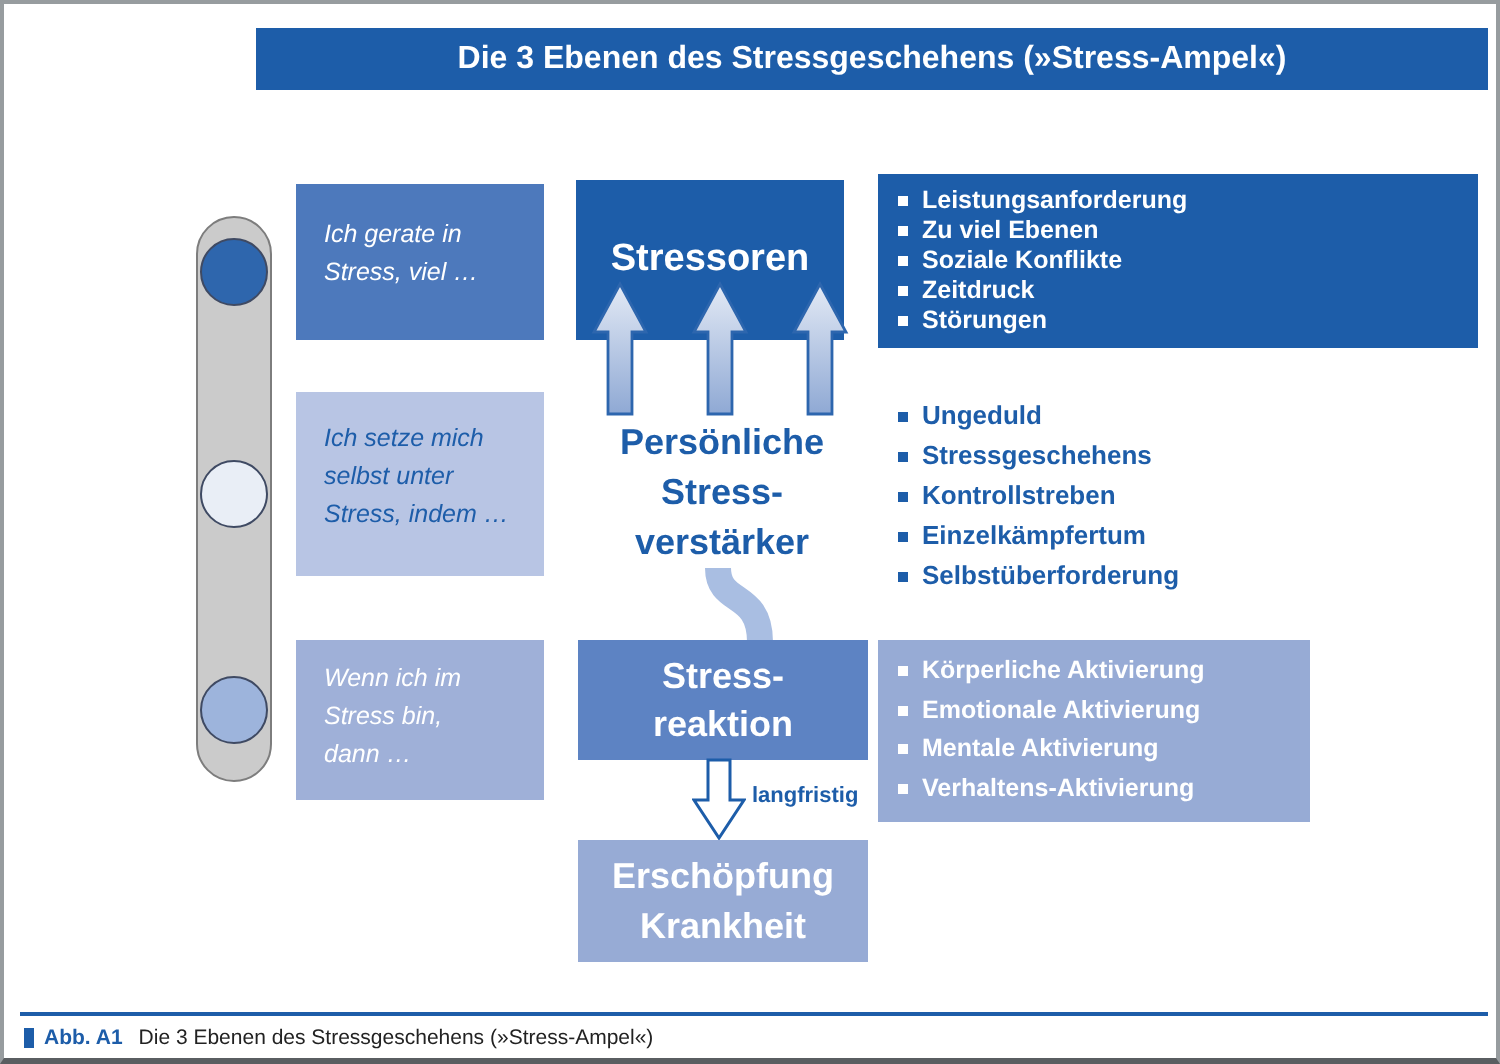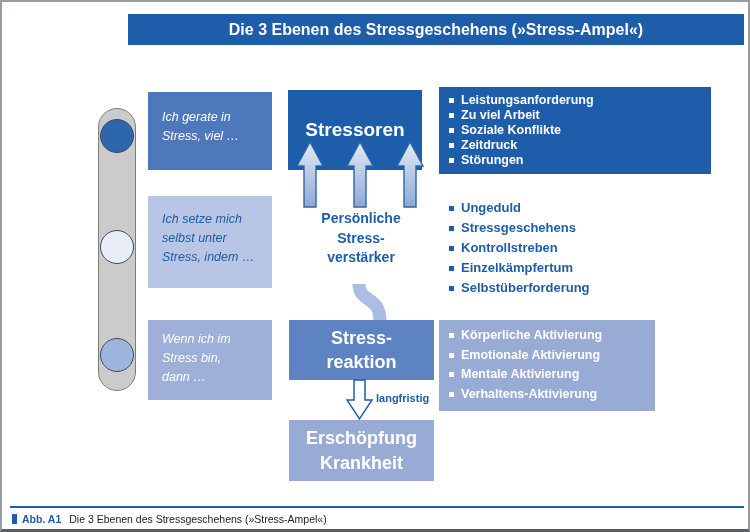--- a/index.html
+++ b/index.html
@@ -34,36 +34,36 @@
   .prompt{left:146px;width:124px;font-style:italic;font-size:12.5px;line-height:1.5;
           white-space:pre-line;}
   .p1{top:90px;height:78px;background:var(--medium);color:#fff;padding:16px 8px 0 14px;}
   .p2{top:194px;height:92px;background:var(--pale);color:var(--dark);padding:14px 8px 0 14px;}
   .p3{top:318px;height:80px;background:var(--light);color:#fff;padding:10px 8px 0 14px;}
 
   
   .stressoren{left:286px;top:88px;width:134px;height:80px;background:var(--dark);color:#fff;
               font-weight:bold;font-size:19px;display:flex;align-items:center;justify-content:center;}
   .persoenliche{left:286px;top:207px;width:146px;text-align:center;color:var(--dark);
-                font-weight:bold;font-size:14px;line-height:1.4;white-space:pre-line;}
+                font-weight:bold;font-size:18px;line-height:1.4;white-space:pre-line;}
   .reaktion{left:287px;top:318px;width:145px;height:60px;background:var(--steel);color:#fff;
             font-weight:bold;font-size:18px;line-height:1.35;display:flex;align-items:center;
             justify-content:center;text-align:center;white-space:pre-line;}
   .erschoepfung{left:287px;top:418px;width:145px;height:61px;background:var(--lighter);color:#fff;
             font-weight:bold;font-size:18px;line-height:1.35;display:flex;align-items:center;
             justify-content:center;text-align:center;white-space:pre-line;}
   .langfristig{left:374px;top:390px;color:var(--dark);font-size:11px;font-weight:600;}
 
   .arrows-svg{left:292px;top:138px;}
   .curve-svg{left:332px;top:281px;}
   .down-svg{left:344px;top:377px;}
 
   
   .rbox{left:437px;}
-  .rb1{top:85px;width:272px;height:87px;background:var(--dark);color:#fff;padding:6px 10px;}
+  .rb1{top:85px;width:300px;height:87px;background:var(--dark);color:#fff;padding:6px 10px;}
   .rb1 .li{line-height:15px;font-size:12.5px;font-weight:bold;}
   .rb2{top:194px;width:272px;color:var(--dark);padding:2px 10px 2px 10px;}
   .rb2 .li{line-height:20px;font-size:13px;font-weight:bold;}
   .rb3{top:318px;width:216px;height:91px;background:var(--lighter);color:#fff;padding:6px 10px;}
   .rb3 .li{line-height:19.5px;font-size:12.5px;font-weight:bold;}
   .li{display:flex;align-items:flex-start;}
   .sq{width:5px;height:5px;background:currentColor;flex:0 0 5px;margin-right:7px;}
   .rb1 .sq{margin-top:5px;}
   .rb2 .sq{margin-top:8px;}
   .rb3 .sq{margin-top:7px;}
@@ -133,21 +133,21 @@
   <div class="abs erschoepfung">Erschöpfung
 Krankheit</div>
 
   <div class="abs rbox rb1">
     <div class="li">
         <span class="sq"></span>
         <span>Leistungsanforderung</span>
       </div>
     <div class="li">
         <span class="sq"></span>
-        <span>Zu viel Arbeit</span>
+        <span>Zu viel Ebenen</span>
       </div>
     <div class="li">
         <span class="sq"></span>
         <span>Soziale Konflikte</span>
       </div>
     <div class="li">
         <span class="sq"></span>
         <span>Zeitdruck</span>
       </div>
     <div class="li">

